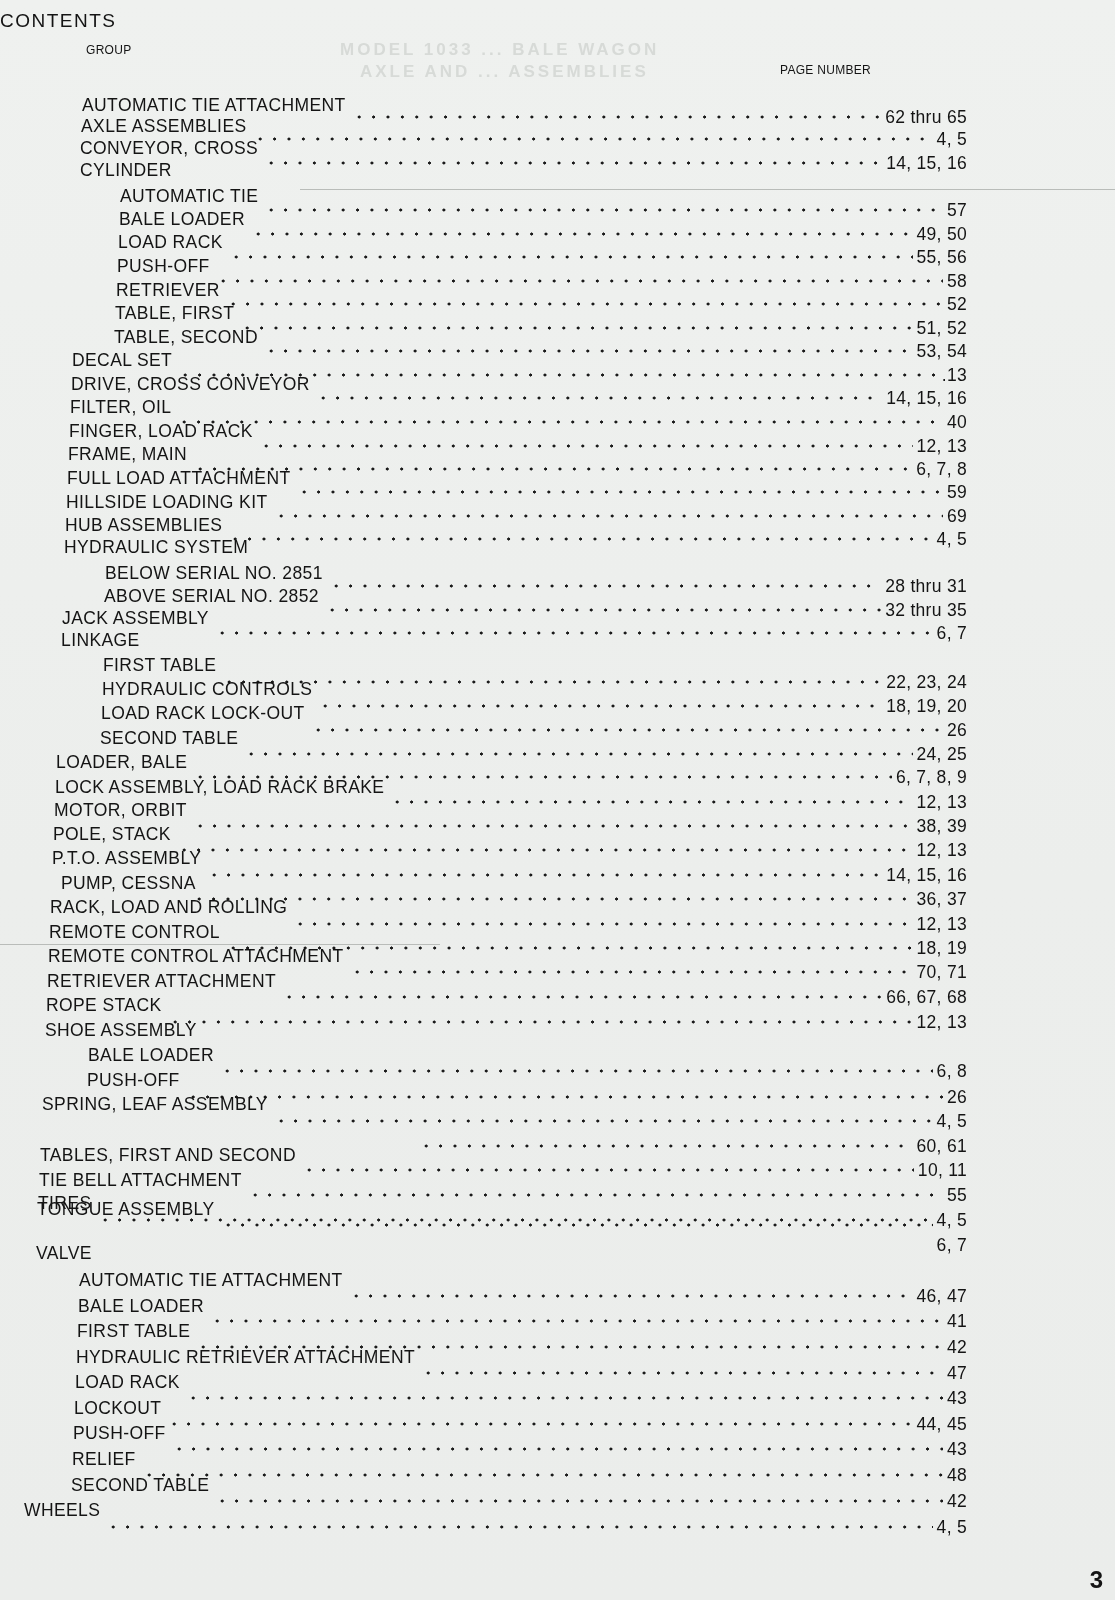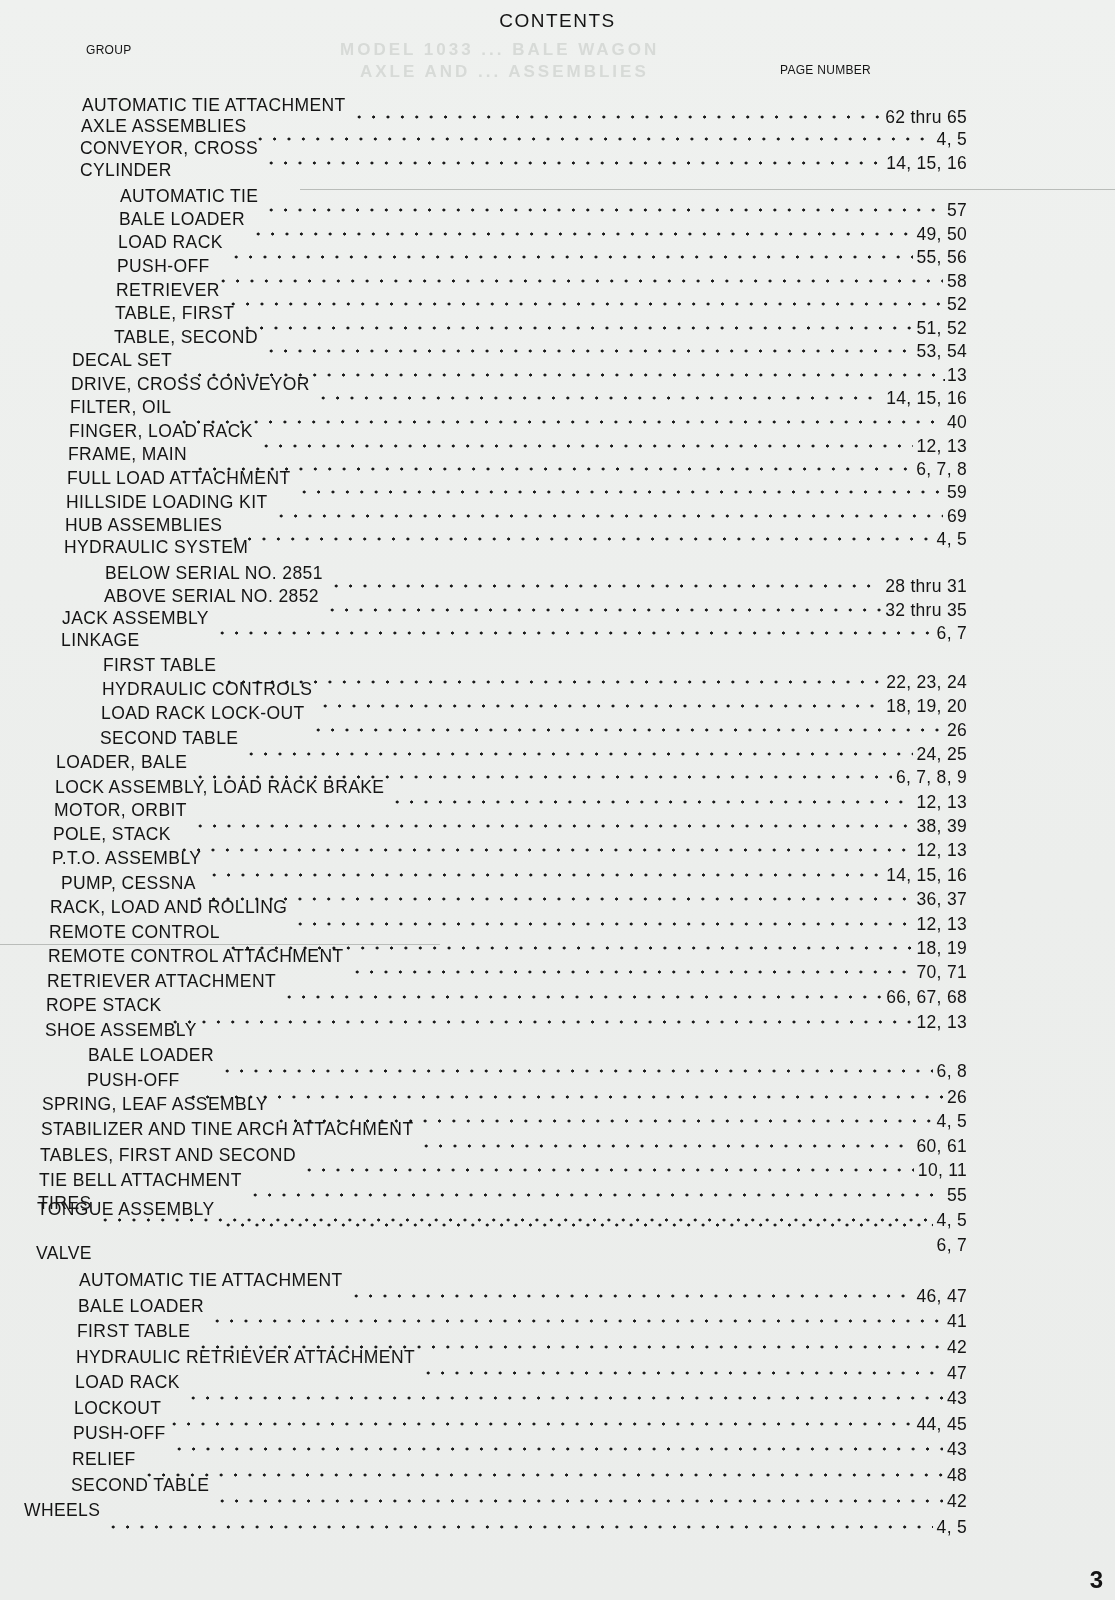--- a/index.html
+++ b/index.html
@@ -15,21 +15,21 @@
     background: linear-gradient(180deg, #eff1ef 0%, #eceeec 55%, #ebedeb 100%);
   }
   .ghost {
     position: absolute; color: #d7dad7; font-size: 17px; letter-spacing: 3px;
     font-weight: bold; white-space: nowrap;
   }
   .ghost-line {
     position: absolute; height: 1px; background: #b9bcb9;
   }
   .title {
-    position: absolute; top: 10px; left: 0; width: 1115px; text-align: center;
+    position: absolute; top: 10px; left: 0; width: 1115px; 
     font-size: 19px; letter-spacing: 1.5px;
   }
   .hdr { position: absolute; font-size: 12px; letter-spacing: 0.3px; }
   .row {
     position: absolute; left: 0; width: 1000px; height: 22px;
     font-size: 17.5px; white-space: nowrap; letter-spacing: 0.4px;
   }
   .lbl { position: absolute; top: 0; }
   .dots {
     position: absolute; top: 5px; height: 10px;
@@ -259,21 +259,20 @@
         <span class="lbl" style="left: 87px;">PUSH-OFF</span>
         <span class="dots" style="left: 186px; width: 757px; top: 22px;"></span>
       </div>
       <div class="pg" style="top: 1087px; right: 148px;">26</div>
       <div class="row" style="top: 1094px;">
         <span class="lbl" style="left: 42px;">SPRING, LEAF ASSEMBLY</span>
         <span class="dots" style="left: 274px; width: 659px; top: 22px;"></span>
       </div>
       <div class="pg" style="top: 1111px; right: 148px;">4, 5</div>
       <div class="row" style="top: 1119px;">
-        <span class="lbl" style="left: 41px;">STABILIZER AND TINE ARCH ATTACHMENT</span>
         <span class="dots" style="left: 419px; width: 494px; top: 22px;"></span>
       </div>
       <div class="pg" style="top: 1136px; right: 148px;">60, 61</div>
       <div class="row" style="top: 1145px;">
         <span class="lbl" style="left: 40px;">TABLES, FIRST AND SECOND</span>
         <span class="dots" style="left: 302px; width: 612px; top: 20px;"></span>
       </div>
       <div class="pg" style="top: 1160px; right: 148px;">10, 11</div>
       <div class="row" style="top: 1170px;">
         <span class="lbl" style="left: 39px;">TIE BELL ATTACHMENT</span>

